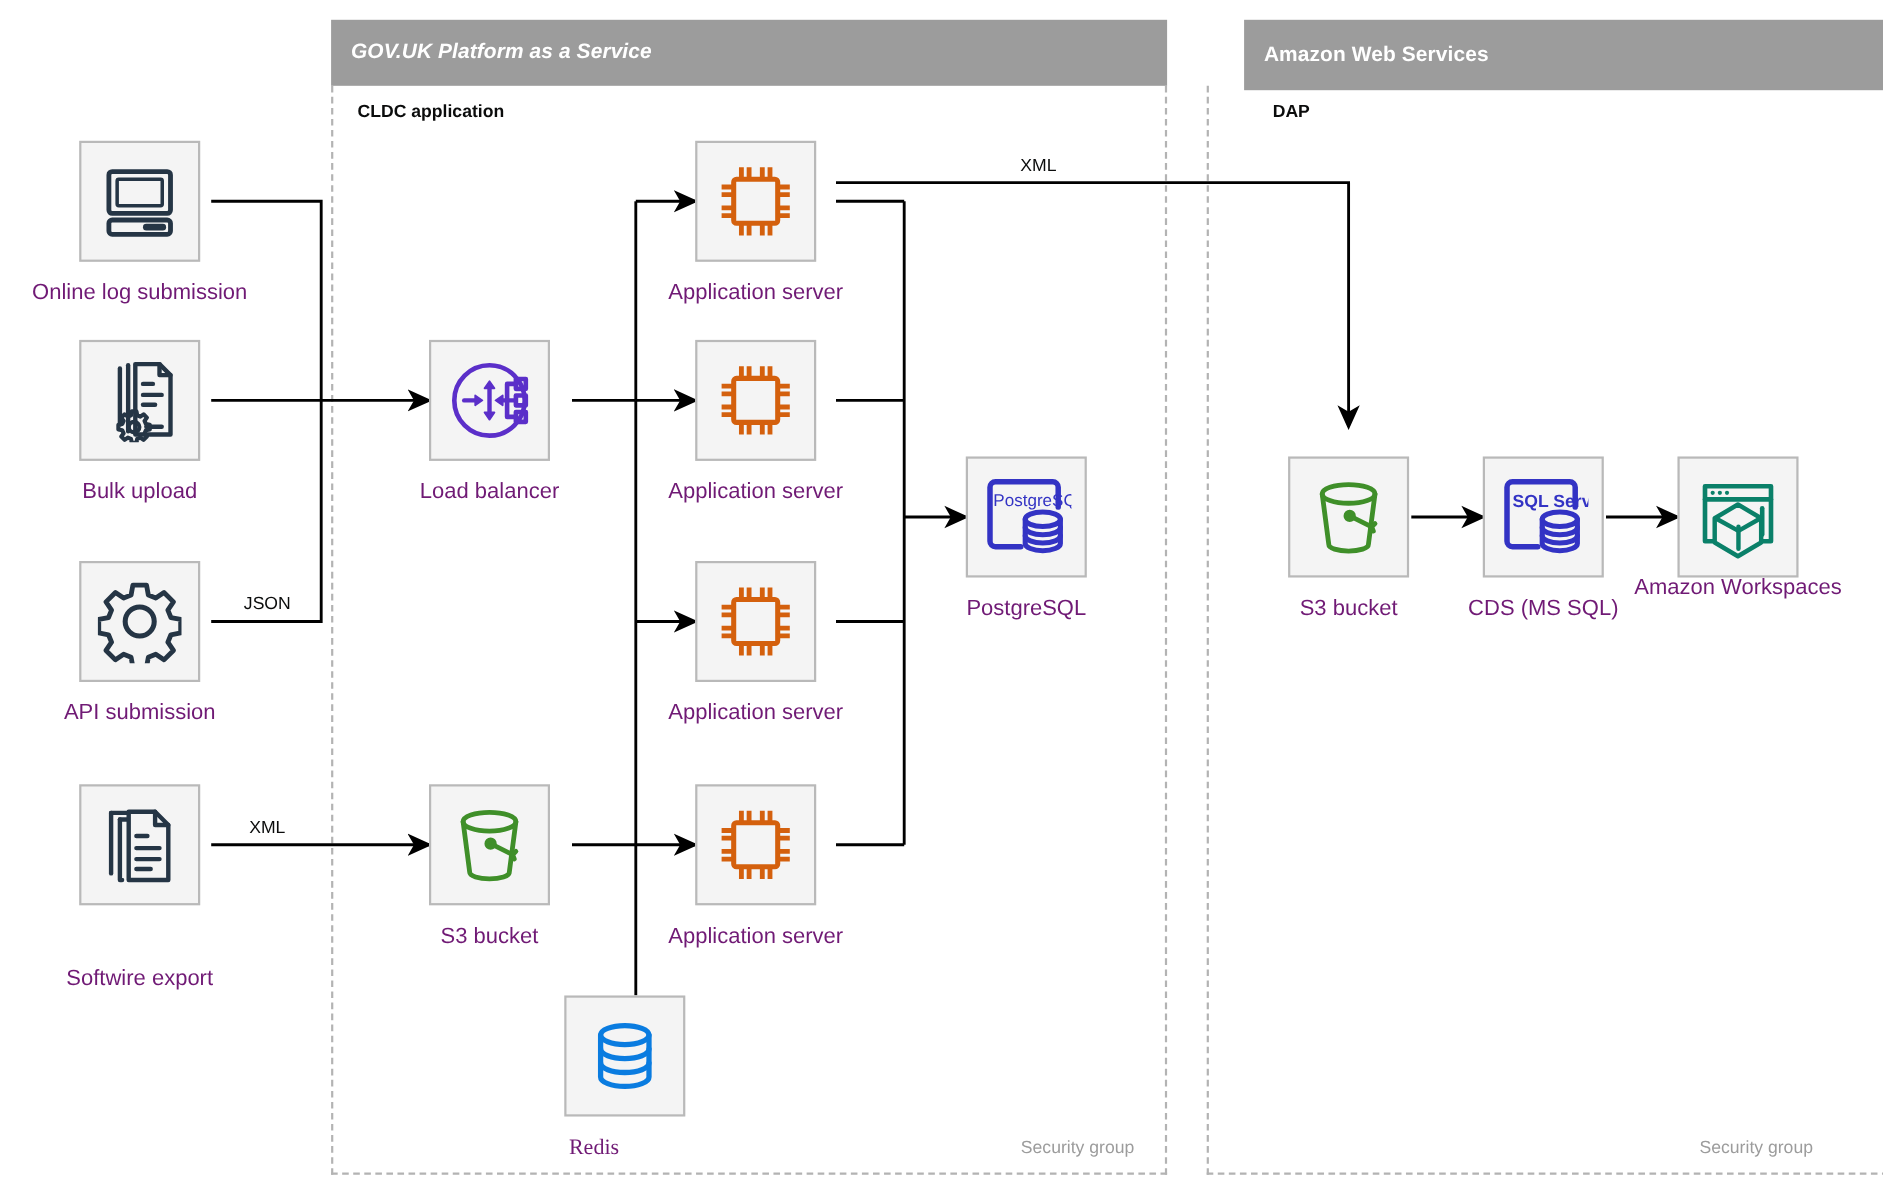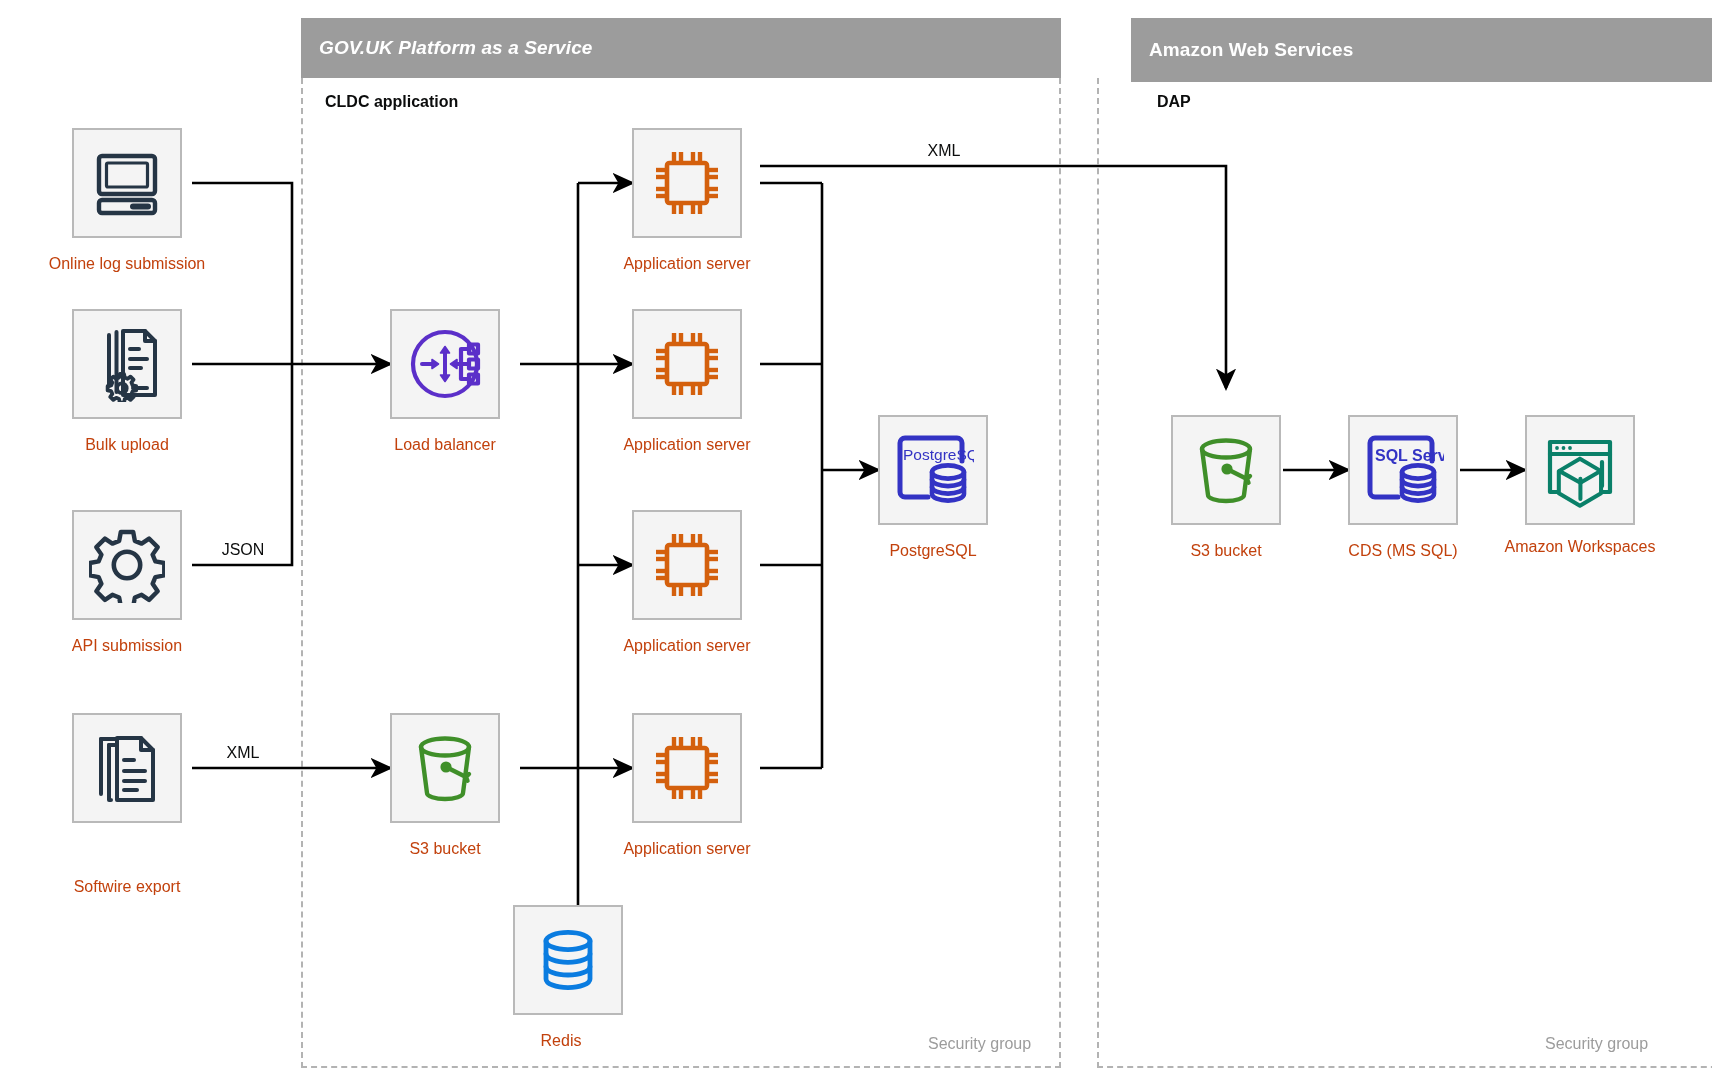--- a/index.html
+++ b/index.html
@@ -61,22 +61,22 @@
     background: #f4f4f4;
     border: 2px solid #b9b9b9;
     box-sizing: border-box;
     display: flex;
     align-items: center;
     justify-content: center;
   }
   .node-tile svg { display: block; }
   .node-label {
     position: absolute;
-    font-size: 16px;
-    color: #c2410c;
+    font-size: 20px;
+    color: #701a75;
     white-space: nowrap;
     text-align: center;
     transform: translateX(-50%);
   }
   
   .edge-layer {
     position: absolute;
     left: 0; top: 0;
     width: 1712px;
     height: 1082px;
@@ -382,21 +382,21 @@
   <div class="node-tile" style="left:513px; top:905px;">
     <span>
       <svg width="72" height="72" viewBox="0 0 72 72" fill="none" stroke="#0a7ce0" stroke-width="4.8" stroke-linejoin="round" stroke-linecap="round">
         <ellipse cx="36" cy="17" rx="22" ry="8.6"></ellipse>
         <path d="M14 17 L14 55 A22 8.6 0 0 0 58 55 L58 17"></path>
         <path d="M14 29.7 A22 8.6 0 0 0 58 29.7"></path>
         <path d="M14 42.4 A22 8.6 0 0 0 58 42.4"></path>
       </svg>
     </span>
   </div>
-  <span class="node-label" style="left:561px; top:1032px;">Redis</span>
+  <span class="node-label" style="left:540px; top:1032px;font-family:Liberation Serif, serif;">Redis</span>
 
   <div class="node-tile" style="left:1171px; top:415px;">
     <span>
       <svg width="78" height="78" viewBox="0 0 78 78" fill="none" stroke="#3f8f29" stroke-width="4.4" stroke-linejoin="round" stroke-linecap="round">
         <ellipse cx="39" cy="18" rx="24" ry="8.5"></ellipse>
         <path d="M15 18 L21 64 A18 6 0 0 0 57 64 L63 18"></path>
         <path d="M40 38 L60 48"></path>
         <circle cx="40" cy="38" r="3.4" fill="#3f8f29"></circle>
         <path d="M60 48 L63 45 M60 48 L61.5 51.8"></path>
       </svg>
@@ -428,15 +428,15 @@
         <circle cx="17" cy="18" r="1.9" fill="#0a8069" stroke="none"></circle>
         <circle cx="23.5" cy="18" r="1.9" fill="#0a8069" stroke="none"></circle>
         <circle cx="30" cy="18" r="1.9" fill="#0a8069" stroke="none"></circle>
         <line x1="62" y1="32" x2="62" y2="56"></line>
         <path d="M40 32 L62 45 L62 68 L40 81 L18 68 L18 45 Z" transform="translate(0,-4) scale(0.96) translate(1.6,2)" fill="#f4f4f4"></path>
         <path d="M18.8 45 L40.5 57 L61.5 45" transform="translate(0,-4) scale(0.96) translate(1.6,2)"></path>
         <line x1="40.5" y1="53" x2="40.5" y2="74" transform="translate(0,-4) scale(0.96) translate(1.6,2)"></line>
       </svg>
     </span>
   </div>
-  <span class="node-label" style="left:1580px; top:538px;">Amazon Workspaces</span>
+  <span class="node-label" style="left:1580px; top:523px;">Amazon Workspaces</span>
 
 </div>
 
 </body></html>

